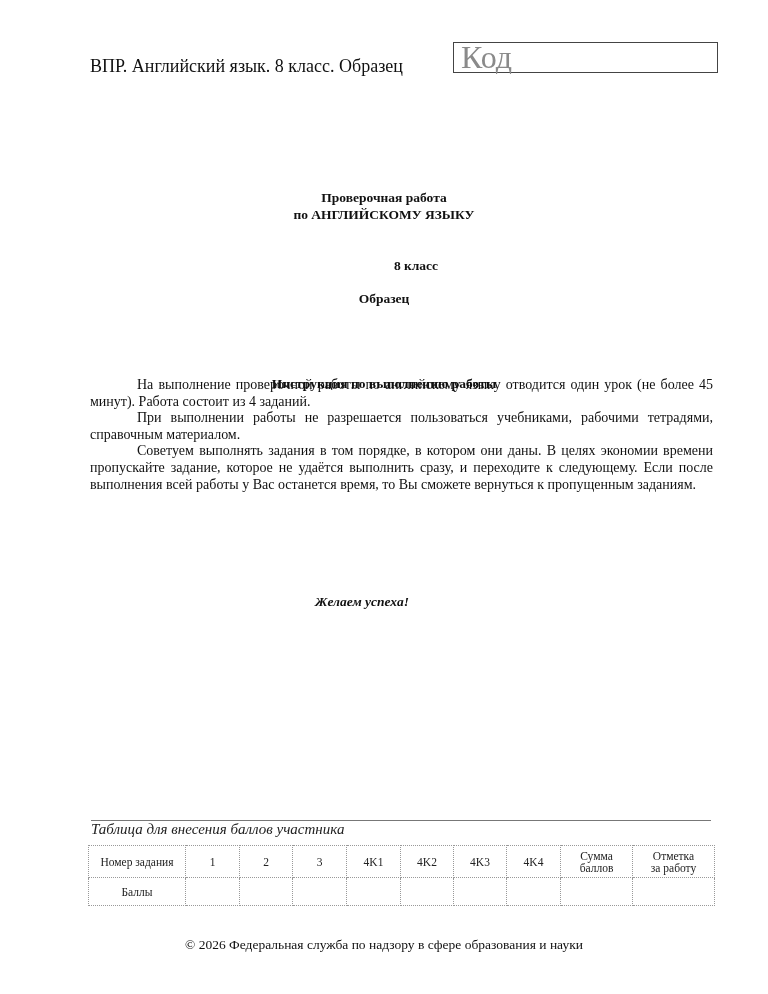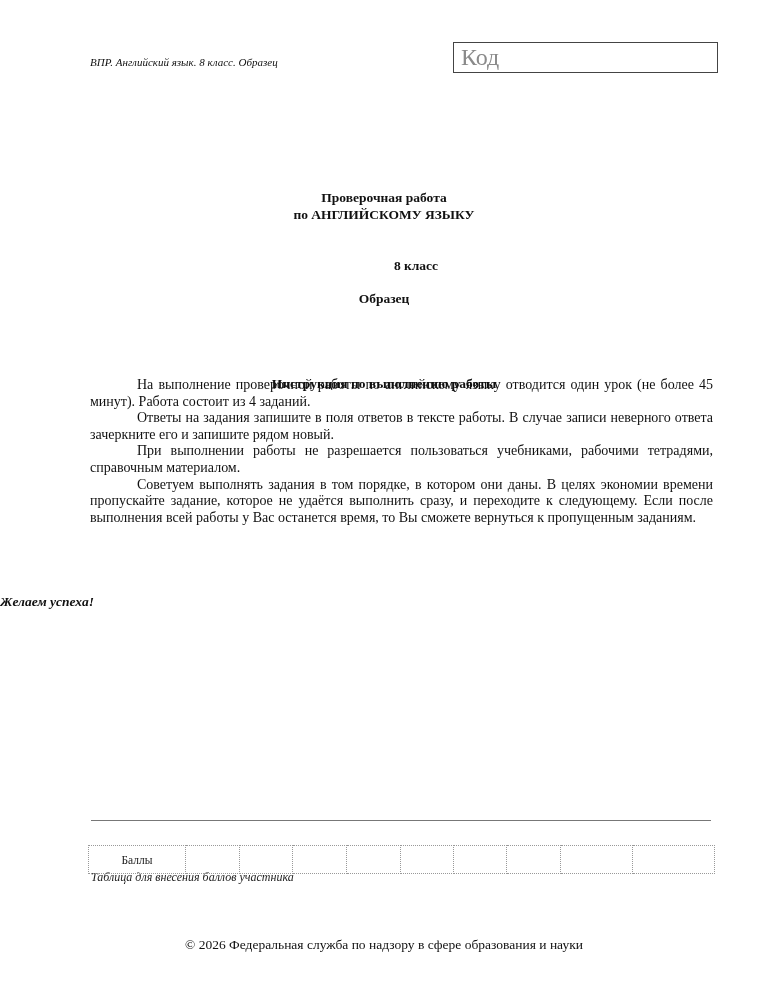--- a/index.html
+++ b/index.html
@@ -9,37 +9,36 @@
       background: #ffffff;
       position: relative;
       font-family: "Liberation Serif", serif;
       color: #111111;
       overflow: hidden;
     }
     .header-left {
       position: absolute;
       left: 90px;
       top: 56px;
-      font-size: 11px;
-      font-style: italic;
+      font-size: 18px;
     }
     .code-box {
       position: absolute;
       left: 453px;
       top: 42px;
       width: 263px;
       height: 29px;
       border: 1.5px solid #444;
       box-sizing: content-box;
     }
     .code-box .code-label {
       position: absolute;
       left: 7px;
       top: -1px;
-      font-size: 24px;
+      font-size: 32px;
       color: #8a8a8a;
       line-height: 30px;
     }
     .center-block {
       position: absolute;
       left: 0;
       width: 768px;
       text-align: center;
       font-weight: bold;
       font-size: 13.5px;
@@ -61,38 +60,39 @@
     .body-text p {
       margin: 0;
       text-indent: 47px;
       text-align: justify;
     }
     .wish {
       position: absolute;
       left: 0;
       width: 724px;
       top: 594px;
+      text-align: center;
       font-weight: bold;
       font-style: italic;
       font-size: 13.5px;
     }
     .separator {
       position: absolute;
       left: 91px;
       top: 820px;
       width: 620px;
       height: 0;
       border-top: 1px solid #777;
     }
     .table-caption {
       position: absolute;
       left: 91px;
-      top: 870px;
+      top: 821px;
       font-style: italic;
-      font-size: 12px;
+      font-size: 15px;
       color: #222;
     }
     table.scores {
       position: absolute;
       left: 88px;
       top: 845px;
       border-collapse: collapse;
       font-size: 11.5px;
       color: #222;
     }
@@ -124,21 +124,20 @@
 </div>
 
 <div class="center-block t1">Проверочная работа</div>
 <div class="center-block t2">по АНГЛИЙСКОМУ ЯЗЫКУ</div>
 <div class="center-block t3">8 класс</div>
 <div class="center-block t4">Образец</div>
 <div class="center-block t5">Инструкция по выполнению работы</div>
 
 <div class="body-text">
   <p>На выполнение проверочной работы по английскому языку отводится один урок (не более 45 минут). Работа состоит из 4 заданий.</p>
-  <p>Ответы на задания запишите в поля ответов в тексте работы. В случае записи неверного ответа зачеркните его и запишите рядом новый.</p>
   <p>При выполнении работы не разрешается пользоваться учебниками, рабочими тетрадями, справочным материалом.</p>
   <p>Советуем выполнять задания в том порядке, в котором они даны. В целях экономии времени пропускайте задание, которое не удаётся выполнить сразу, и переходите к следующему. Если после выполнения всей работы у Вас останется время, то Вы сможете вернуться к пропущенным заданиям.</p>
 </div>
 
 <div class="wish">Желаем успеха!</div>
 
 <div class="separator"></div>
 
 <div class="table-caption">Таблица для внесения баллов участника</div>
 
@@ -149,20 +148,38 @@
     <col style="width:53px">
     <col style="width:54px">
     <col style="width:54px">
     <col style="width:53px">
     <col style="width:53px">
     <col style="width:54px">
     <col style="width:72px">
     <col style="width:82px">
   </colgroup>
   <tbody>
+      <tr class="head">
+    <td>Номер задания</td>
+    <td>1</td>
+    <td>2</td>
+    <td>3</td>
+    <td>4K1</td>
+    <td>4K2</td>
+    <td>4K3</td>
+    <td>4K4</td>
+    <td>
+      <span>Сумма</span><br>
+      <span>баллов</span>
+    </td>
+    <td>
+      <span>Отметка</span><br>
+      <span>за работу</span>
+    </td>
+  </tr>
   <tr class="vals">
     <td>Баллы</td>
     <td></td>
     <td></td>
     <td></td>
     <td></td>
     <td></td>
     <td></td>
     <td></td>
     <td></td>

